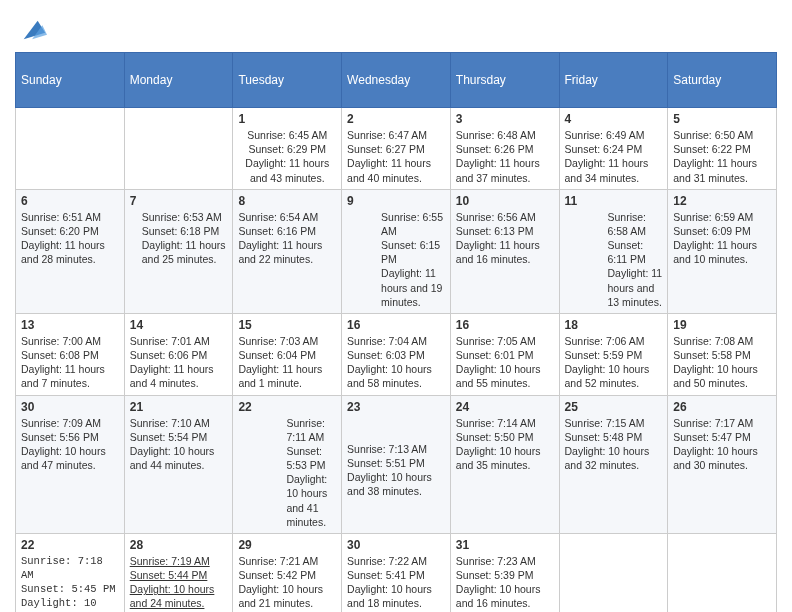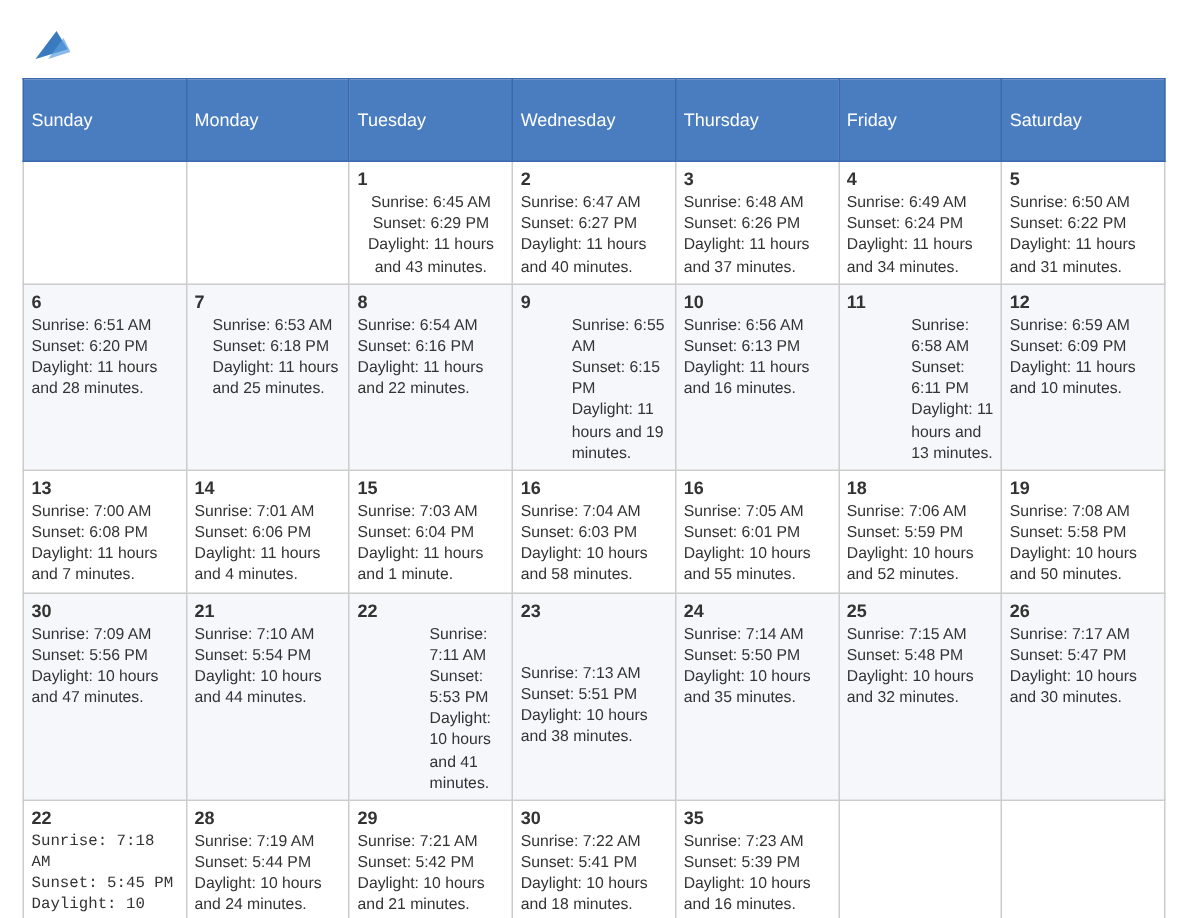--- a/index.html
+++ b/index.html
@@ -294,38 +294,38 @@
       </tr>
       <tr>
         <td>
           <span class="day-number">22</span>
           <div class="cell-content" style="white-space: pre-line; font-family: Liberation Mono, monospace;">Sunrise: 7:18 AM
 Sunset: 5:45 PM
 Daylight: 10 hours and 27 minutes.</div>
         </td>
         <td>
           <span class="day-number">28</span>
-          <div class="cell-content" style="white-space: pre-line;">Sunrise: 7:19 AM
+          <div class="cell-content" style="white-space: pre-line; text-decoration: underline;">Sunrise: 7:19 AM
 Sunset: 5:44 PM
 Daylight: 10 hours and 24 minutes.</div>
         </td>
         <td>
           <span class="day-number">29</span>
           <div class="cell-content" style="white-space: pre-line;">Sunrise: 7:21 AM
 Sunset: 5:42 PM
 Daylight: 10 hours and 21 minutes.</div>
         </td>
         <td>
           <span class="day-number">30</span>
           <div class="cell-content" style="white-space: pre-line;">Sunrise: 7:22 AM
 Sunset: 5:41 PM
 Daylight: 10 hours and 18 minutes.</div>
         </td>
         <td>
-          <span class="day-number">35</span>
+          <span class="day-number">31</span>
           <div class="cell-content" style="white-space: pre-line;">Sunrise: 7:23 AM
 Sunset: 5:39 PM
 Daylight: 10 hours and 16 minutes.</div>
         </td>
         <td></td>
         <td></td>
       </tr>
     </tbody>
 </table>
 

